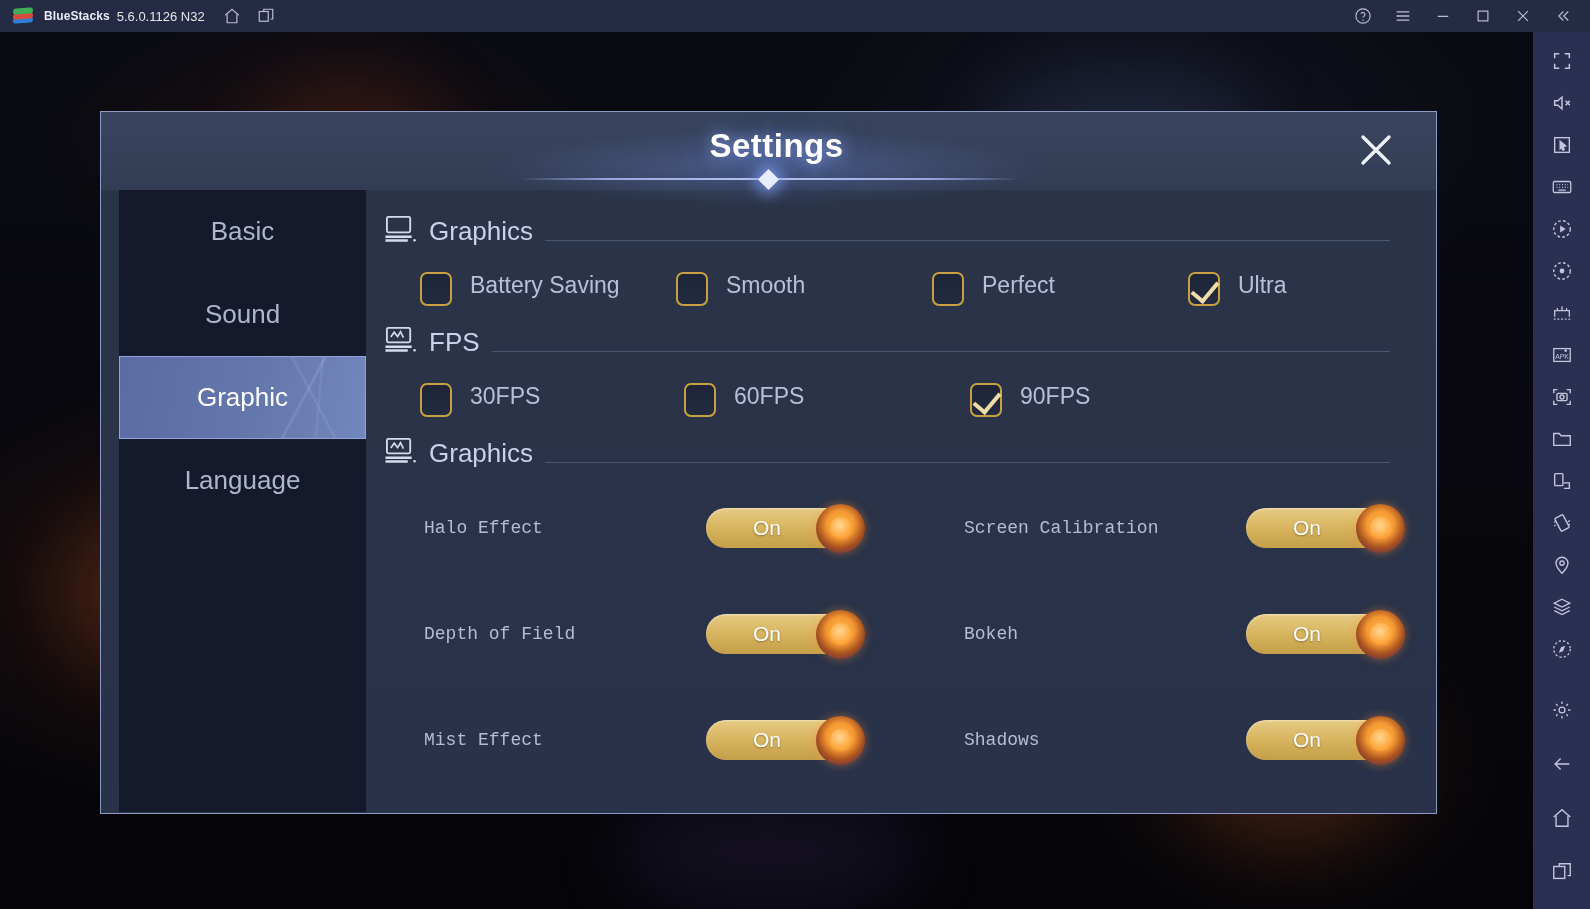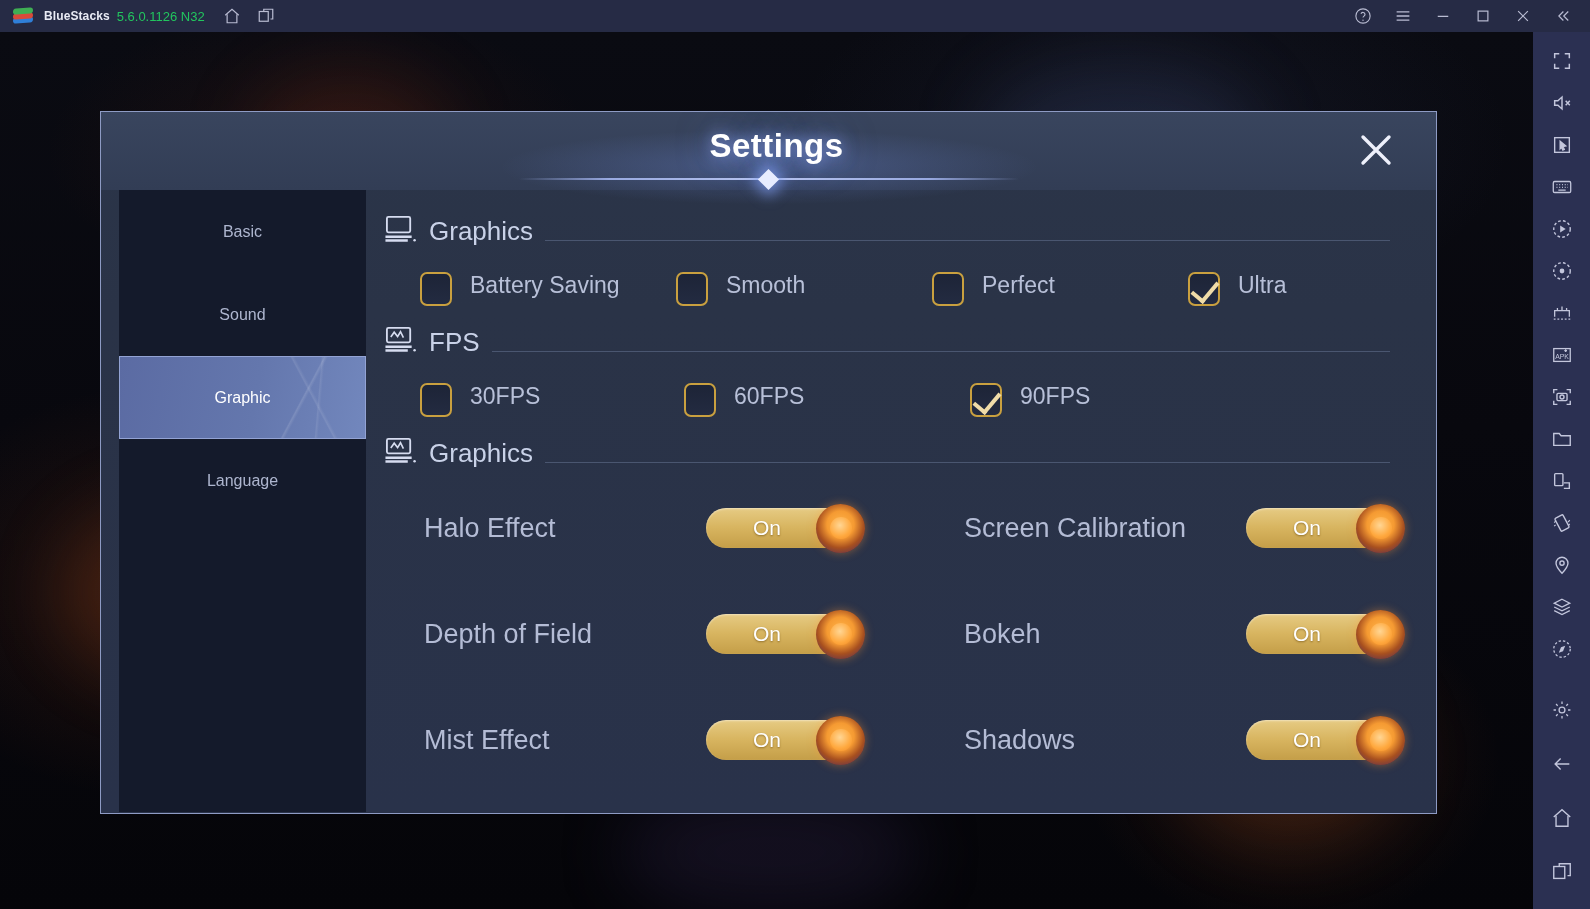--- a/index.html
+++ b/index.html
@@ -39,21 +39,21 @@
   .tb-logo .l3 { top: 3px;  background: #3fae54; }
   .tb-title {
     margin-left: 10px;
     color: #e8eaf4;
     font-size: 12px;
     font-weight: bold;
     letter-spacing: .1px;
   }
   .tb-version {
     margin-left: 7px;
-    color: #22c55e;
+    color: #e5e5e5;
     font-size: 13px;
   }
   .tb-icons-left { display: flex; align-items: center; margin-left: 18px; gap: 16px; }
   .tb-spacer { flex: 1; }
   .tb-icons-right { display: flex; align-items: center; gap: 22px; margin-right: 18px; }
   .tb-ic {
     width: 18px; height: 18px;
     color: #b9bcd2;
     display: flex; align-items: center; justify-content: center;
   }
@@ -173,21 +173,21 @@
     position: absolute;
     left: 18px; top: 78px;
     width: 247px; height: 622px;
     background: #141a2b;
   }
   .tabitem {
     height: 83px;
     display: flex;
     align-items: center;
     justify-content: center;
-    font-size: 16px;
+    font-size: 26px;
     color: #aeb6cf;
     cursor: pointer;
     position: relative;
   }
   .tabitem.sel {
     background: linear-gradient(100deg, #5b6ba3 0%, #6477ad 55%, #7287bd 100%);
     border: 1px solid #93a3d4;
     color: #ffffff;
   }
   .tabitem.sel::after {
@@ -276,25 +276,26 @@
     height: 106px;
     padding-left: 40px;
   }
   .tgl-cell {
     display: flex;
     align-items: center;
     width: 540px;
     flex: none;
   }
   .tgl-label {
-    font-size: 27px;
+    font-size: 18px;
     color: #b4bcd5;
     width: 282px;
     flex: none;
     white-space: nowrap;
+    font-family: Liberation Mono, monospace;
   }
   .toggle {
     width: 148px; height: 40px;
     border-radius: 20px;
     background: linear-gradient(180deg, #e6cb84 0%, #d8b560 48%, #c49e48 100%);
     position: relative;
     display: flex;
     align-items: center;
     justify-content: center;
     cursor: pointer;

